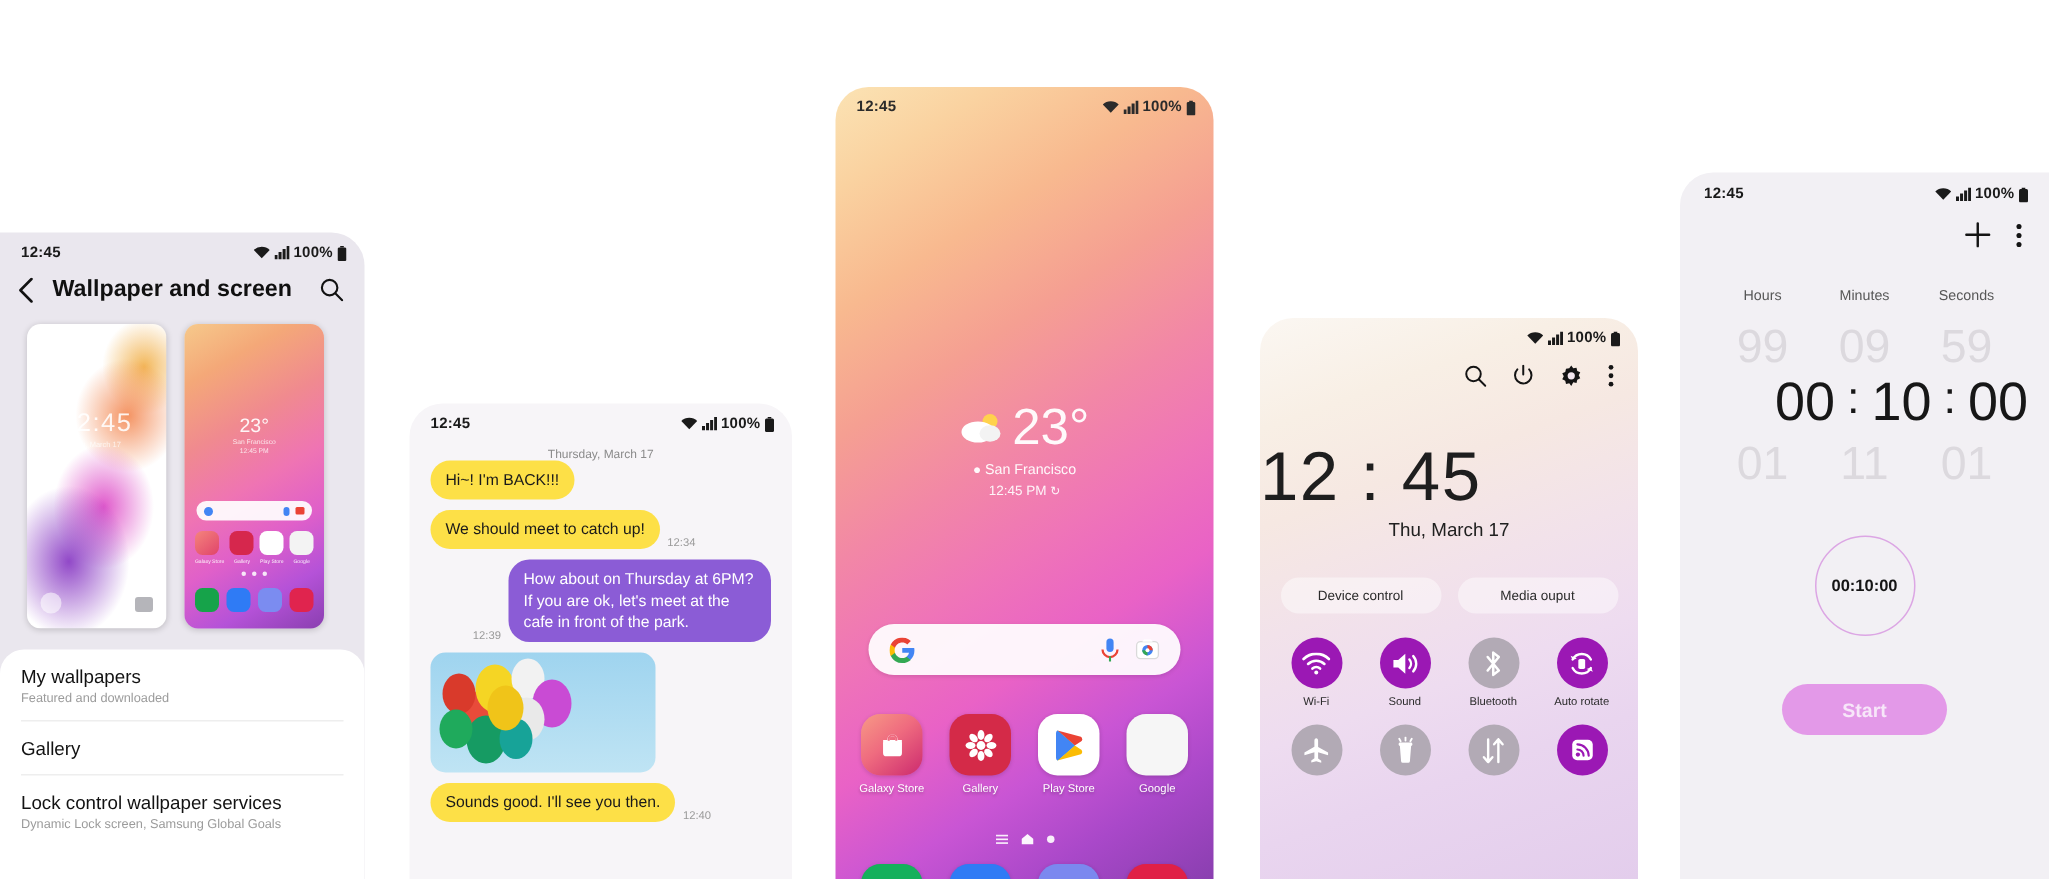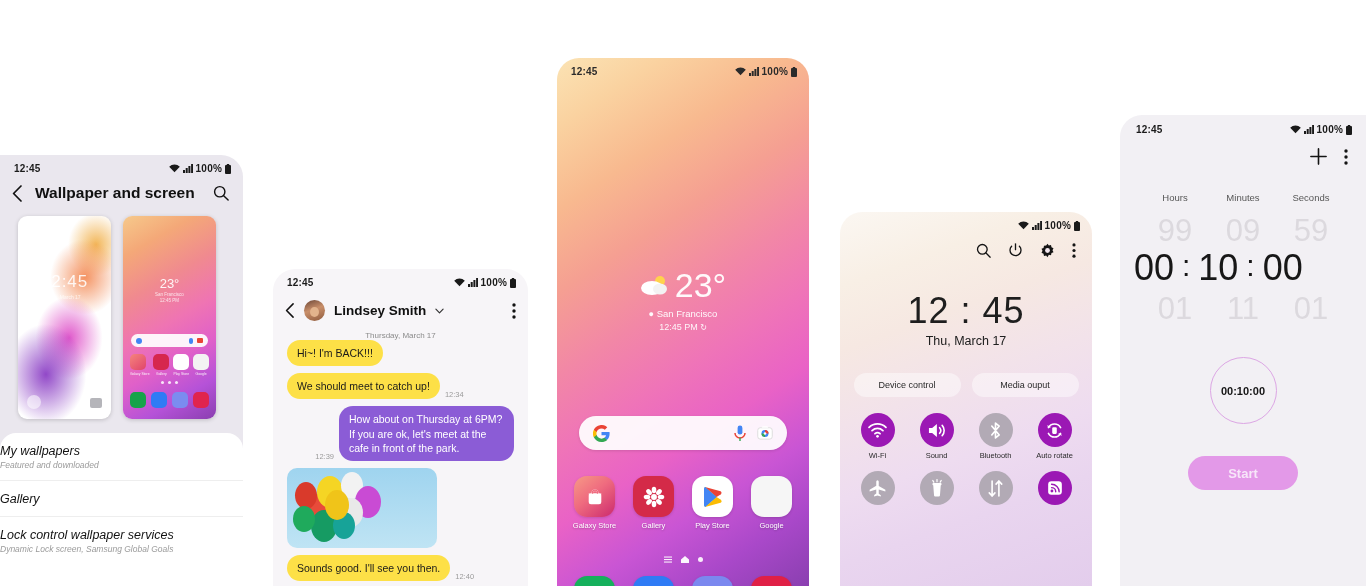--- a/index.html
+++ b/index.html
@@ -48,21 +48,21 @@
   .thumb-home .th-loc{font-size:4.5px;opacity:.85;margin-top:1px;}
   .thumb-home .th-sbar{position:absolute;left:8px;right:8px;top:118px;height:13px;border-radius:7px;
     background:rgba(255,255,255,.92);display:flex;align-items:center;justify-content:space-between;padding:0 5px;box-sizing:border-box;}
   .thumb-home .th-row{position:absolute;left:5px;right:5px;display:flex;justify-content:space-around;}
   .thumb-home .th-ic{width:16px;height:16px;border-radius:5px;}
   .thumb-home .th-lab{font-size:3.4px;color:rgba(255,255,255,.9);text-align:center;margin-top:1.5px;}
   .thumb-home .th-dots{position:absolute;left:0;right:0;top:165px;display:flex;justify-content:center;gap:4px;}
   .thumb-home .th-dots i{width:3px;height:3px;border-radius:50%;background:rgba(255,255,255,.85);display:block;}
 
   #p1 .card{position:absolute;left:0;right:0;bottom:0;top:278px;background:#fff;
-    border-top-left-radius:16px;border-top-right-radius:16px;padding:0 0;box-sizing:border-box;font-style:italic;}
+    border-top-left-radius:16px;border-top-right-radius:16px;padding:0 14px;box-sizing:border-box;}
   #p1 .row{padding:11px 0 10px 0;border-bottom:1px solid #eeeeee;}
   #p1 .row:last-child{border-bottom:none;}
   #p1 .row .t{font-size:12.5px;color:#121212;}
   #p1 .row .s{font-size:8.5px;color:#9b9b9b;margin-top:2px;}
 
   
   #p2{left:273px;top:269px;width:255px;height:317px;background:#f7f5f8;
       border-top-left-radius:22px;border-top-right-radius:22px;}
   #p2 .statusbar{padding:8px 12px 0 14px;}
   #p2 .p2-header{display:flex;align-items:center;gap:9px;padding:12px 12px 0 12px;}
@@ -110,21 +110,21 @@
   #p3 .pagedots{position:absolute;left:0;right:0;top:498px;display:flex;justify-content:center;
     align-items:center;gap:9px;}
   #p3 .pagedots i{width:5px;height:5px;border-radius:50%;background:rgba(255,255,255,.9);display:block;}
 
   
   #p4{left:840px;top:212px;width:252px;height:374px;
     border-top-left-radius:22px;border-top-right-radius:22px;
     background:linear-gradient(160deg,#fbf7f2 0%,#f8efe5 16%,#f6e8e2 30%,#f2e2ea 46%,#eedcf0 62%,#e9d5ef 76%,#e3cdec 100%);}
   #p4 .statusbar{padding:8px 12px 0 14px;}
   #p4 .qs-icons{display:flex;justify-content:flex-end;align-items:center;gap:17px;padding:12px 16px 0 0;}
-  #p4 .clockbig{text-align:center;margin-top:32px;font-size:36px;font-weight:200;color:#1e1e1e;letter-spacing:1px;}
+  #p4 .clockbig{text-align:left;margin-top:32px;font-size:46px;font-weight:200;color:#1e1e1e;letter-spacing:1px;}
   #p4 .clockdate{text-align:center;font-size:12.5px;color:#202020;margin-top:2px;}
   #p4 .pills{display:flex;justify-content:center;gap:11px;margin-top:25px;}
   #p4 .pill{background:rgba(255,255,255,.45);border-radius:16px;padding:7px 0;width:107px;
     text-align:center;font-size:9px;color:#2a2a2a;}
   #p4 .tiles{display:flex;justify-content:space-around;padding:16px 8px 0 8px;}
   #p4 .tile{width:52px;text-align:center;}
   #p4 .tcirc{width:34px;height:34px;border-radius:50%;margin:0 auto;display:flex;
     align-items:center;justify-content:center;}
   #p4 .on{background:#9b18b4;}
   #p4 .off{background:#b2aab5;}
@@ -132,21 +132,21 @@
 
   
   #p5{left:1120px;top:115px;width:246px;height:471px;background:#f2f0f4;
       border-top-left-radius:22px;}
   #p5 .statusbar{padding:9px 14px 0 16px;}
   #p5 .t-actions{display:flex;justify-content:flex-end;align-items:center;gap:16px;padding:12px 18px 0 0;}
   #p5 .t-heads{display:flex;justify-content:center;gap:0;margin-top:26px;}
   #p5 .t-heads span{width:68px;text-align:center;font-size:9.5px;color:#575757;}
   #p5 .t-ghost{display:flex;justify-content:center;margin-top:10px;}
   #p5 .t-ghost span{width:68px;text-align:center;font-size:31px;font-weight:300;color:#dcd9de;}
-  #p5 .t-main{display:flex;justify-content:flex-start;align-items:center;margin-top:-2px;}
+  #p5 .t-main{display:flex;justify-content:flex-end;align-items:center;margin-top:-2px;}
   #p5 .t-main span{width:68px;text-align:center;font-size:36px;font-weight:400;color:#171717;}
   #p5 .t-main i{font-style:normal;font-size:30px;color:#171717;margin:0 -6px;position:relative;top:-2px;}
   #p5 .t-ghost2{display:flex;justify-content:center;margin-top:2px;}
   #p5 .t-ghost2 span{width:68px;text-align:center;font-size:31px;font-weight:300;color:#dcd9de;}
   #p5 .t-ring{width:65px;height:65px;border-radius:50%;border:1.6px solid #dca6e4;
     margin:30px auto 0 auto;display:flex;align-items:center;justify-content:center;}
   #p5 .t-ring span{font-size:11px;font-weight:700;color:#151515;}
   #p5 .t-start{width:110px;height:34px;border-radius:18px;background:#e399e8;margin:32px auto 0 auto;
     display:flex;align-items:center;justify-content:center;color:#f7e6f9;font-size:13px;font-weight:700;}
 </style>
@@ -267,36 +267,20 @@
           <rect x="8.1" y="0" width="2" height="9" fill="#1a1a1a"></rect>
         </svg>
       <span class="sb-pct">100%</span>
       <svg width="6" height="10" viewBox="0 0 6 10">
           <rect x="1.8" y="0" width="2.4" height="1" fill="#1a1a1a"></rect>
           <rect x="0" y="1" width="6" height="9" rx="1" fill="#1a1a1a"></rect>
         </svg>
     </span>
   </div>
 
-  <div class="p2-header">
-    <svg width="10" height="15" viewBox="0 0 11 17">
-        <path d="M9 1 1.6 8.5 9 16" stroke="#121212" stroke-width="1.7" fill="none" stroke-linecap="round" stroke-linejoin="round"></path>
-      </svg>
-    <span class="avatar"></span>
-    <span class="p2-name">Lindsey Smith</span>
-    <svg width="9" height="6" viewBox="0 0 10 6">
-        <path d="M1 1 5 5 9 1" stroke="#333" stroke-width="1.3" fill="none" stroke-linecap="round" stroke-linejoin="round"></path>
-      </svg>
-    <span class="p2-spacer"></span>
-    <svg width="4" height="16" viewBox="0 0 4 16">
-        <circle cx="2" cy="2" r="1.7" fill="#121212"></circle>
-        <circle cx="2" cy="8" r="1.7" fill="#121212"></circle>
-        <circle cx="2" cy="14" r="1.7" fill="#121212"></circle>
-      </svg>
-  </div>
 
   <div class="chat">
     <div class="daylabel">Thursday, March 17</div>
 
     <div class="line">
       <span class="bub bub-in">Hi~! I'm BACK!!!</span>
     </div>
 
     <div class="line">
       <span class="bub bub-in">We should meet to catch up!</span>

